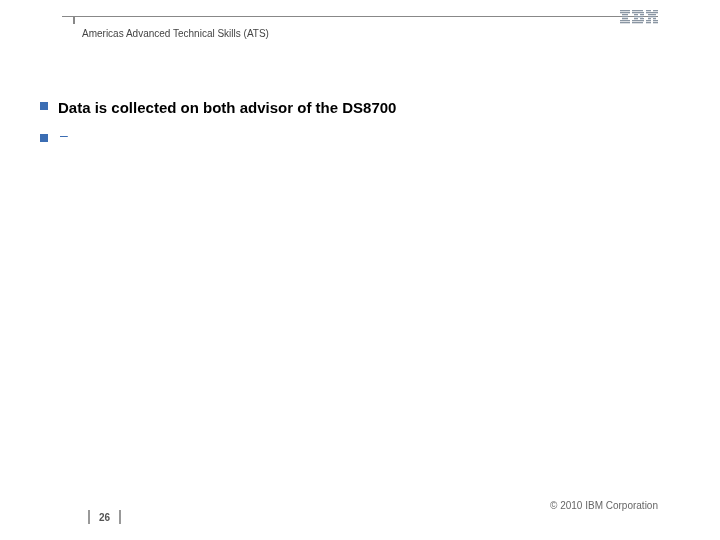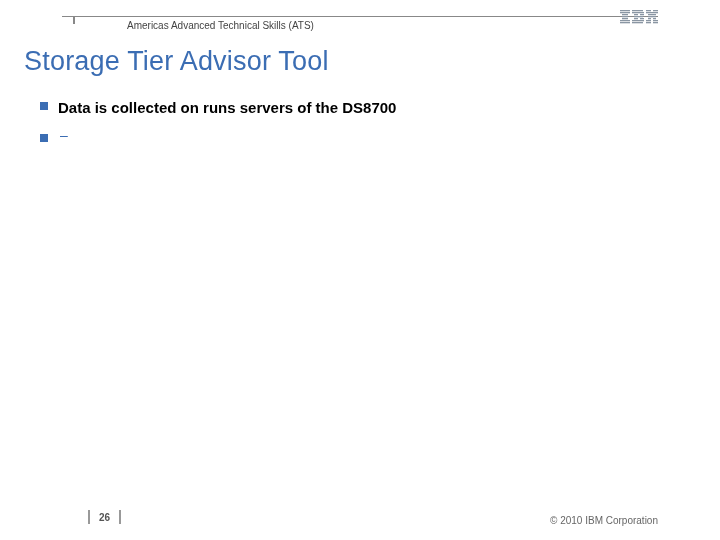--- a/index.html
+++ b/index.html
@@ -2,37 +2,37 @@
 <html><head>
 <meta charset="utf-8">
 <style>
   * { margin: 0; padding: 0; box-sizing: border-box; }
   html, body { width: 720px; height: 540px; font-family: Arial, Helvetica, sans-serif; background: #fff; }
   .slide { position: relative; width: 720px; height: 540px; }
 
   .header { position: absolute; top: 0; left: 0; right: 0; height: 32px; }
   .header-rule { position: absolute; left: 62px; right: 62px; top: 16px; border-top: 1px solid #888; }
   .header-tick { position: absolute; left: 73px; top: 16px; width: 0; height: 8px; border-left: 2px solid #888; }
-  .header-label { position: absolute; left: 82px; top: 20px; font-size: 10px; color: #444; margin-left: 45px; }
+  .header-label { position: absolute; left: 82px; top: 28px; font-size: 10px; color: #444; }
   .logo { position: absolute; right: 62px; top: 10px; }
 
   .title { position: absolute; left: 24px; top: 46px; font-size: 27px; color: #3b6db3; font-weight: 400; letter-spacing: 0.2px; }
 
   .content { position: absolute; left: 40px; top: 98px; right: 40px; }
   .b1 { position: relative; padding-left: 18px; margin-bottom: 8px; font-size: 15px; font-weight: 700; color: #000; line-height: 1.35; }
   .b1 .sq { position: absolute; left: 0; top: 4px; width: 8px; height: 8px; background: #3b6db3; }
   .b2 { position: relative; padding-left: 36px; margin-bottom: 12px; font-size: 14px; color: #000; line-height: 1.35; }
   .b2 .dash { position: absolute; left: 20px; top: 0; color: #3b6db3; font-weight: 400; }
 
   .footer { position: absolute; left: 0; right: 0; bottom: 14px; height: 24px; }
   .page-box { position: absolute; left: 88px; bottom: 2px; display: flex; align-items: center; }
   .pg-tick-l { width: 0; height: 14px; border-left: 2px solid #999; margin-right: 3px; }
   .pg-tick-r { width: 0; height: 14px; border-left: 2px solid #999; margin-left: 3px; }
   .pg-num { font-size: 10px; font-weight: 700; color: #555; padding: 0 6px; text-align: center; }
-  .copyright { position: absolute; right: 62px; bottom: 0; font-size: 10px; color: #666; }
+  .copyright { position: absolute; right: 62px; bottom: 15px; font-size: 10px; color: #666; }
 </style>
 </head>
 <body>
 
 <div class="slide">
 
   <div class="header">
     <div class="header-rule"></div>
     <div class="header-tick"></div>
     <div class="header-label">Americas Advanced Technical Skills (ATS)</div>
@@ -68,26 +68,25 @@
             <rect x="33" y="8" width="3" height="1.3"></rect>
           <rect x="26" y="10" width="5" height="1.3"></rect>
             <rect x="33" y="10" width="5" height="1.3"></rect>
           <rect x="26" y="12" width="5" height="1.3"></rect>
             <rect x="33" y="12" width="5" height="1.3"></rect>
         </g>
       </svg>
     </div>
   </div>
 
-  <div class="title">Storage Tier Advisor Tool</div>
 
   <div class="content">
     <div class="b1">
       <span class="sq"></span>
-      <span>Data is collected on runs servers of the DS8700</span>
+      <span>Data is collected on both advisor of the DS8700</span>
     </div>
     <div class="b2">
       <span class="dash">–</span>
     </div>
     <div class="b1">
       <span class="sq"></span>
     </div>
     <div class="b1">
       <span class="sq"></span>
     </div>

